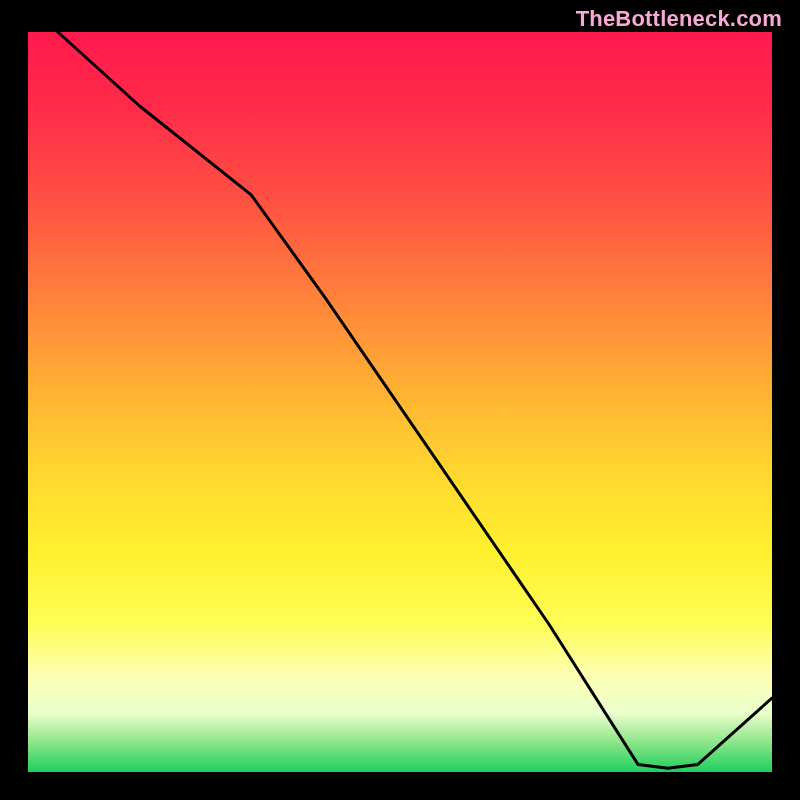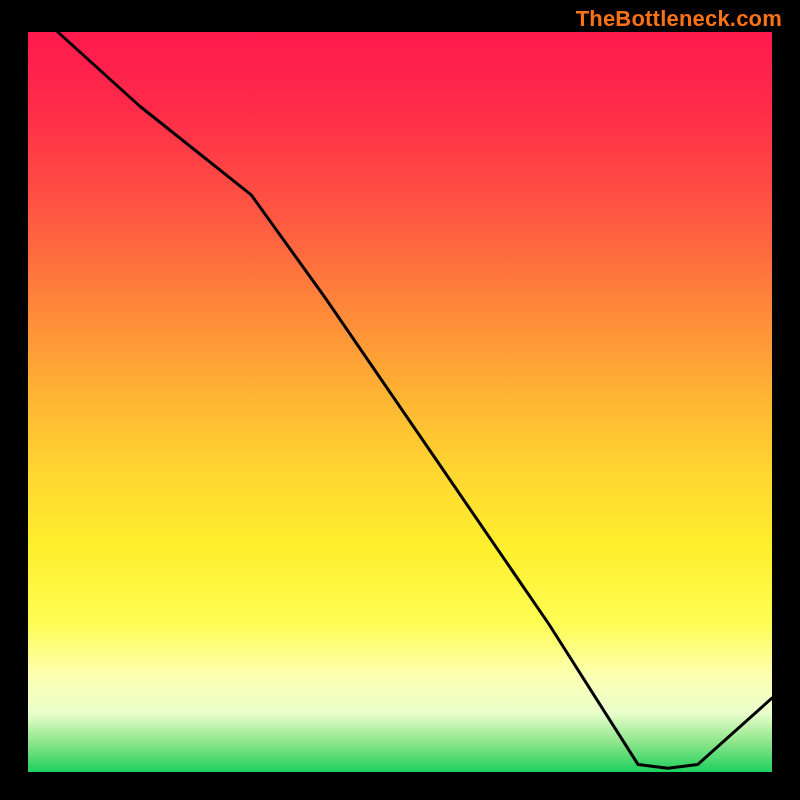--- a/index.html
+++ b/index.html
@@ -14,21 +14,21 @@
   .stage {
     position: relative;
     width: 800px;
     height: 800px;
     background: #000;
   }
   .watermark {
     position: absolute;
     top: 6px;
     right: 18px;
-    color: #f97316;
+    color: #f9a8d4;
     font-size: 22px;
     font-weight: 600;
     letter-spacing: 0.2px;
     user-select: none;
   }
   .plot-frame {
     position: absolute;
     
     left: 18px;
     top: 32px;

